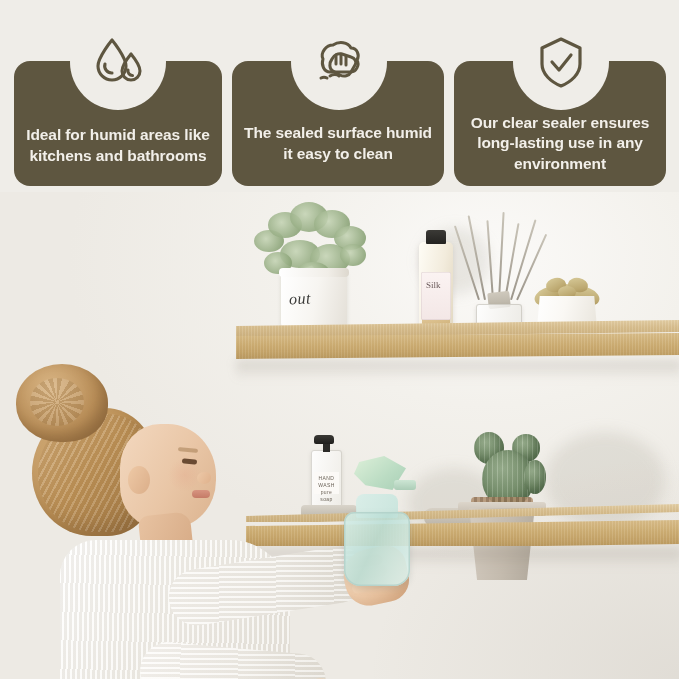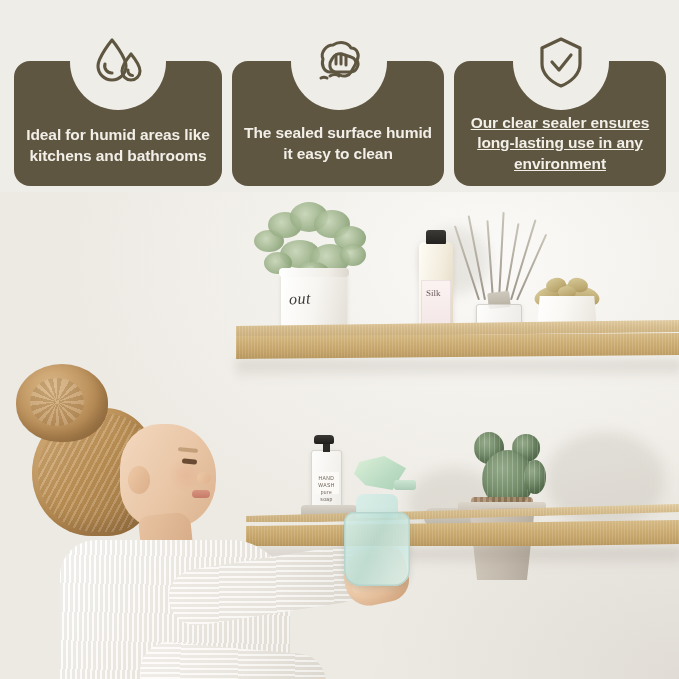--- a/index.html
+++ b/index.html
@@ -31,21 +31,21 @@
     font-size:15.5px;
     line-height:20.5px;
     font-weight:bold;
     text-align:center;
     letter-spacing:-0.1px;
     width:100%;
     margin-bottom:6px;
   }
   .card-1 .card-text{margin-bottom:12px;}
   .card-2 .card-text{margin-bottom:14px;}
-  .card-3 .card-text{margin-bottom:4px;text-decoration:underline;}
+  .card-3 .card-text{margin-bottom:4px;}
 
   .icon-badge{
     position:absolute;top:14px;
     width:96px;height:96px;border-radius:50%;
     background:#EFEDE8;
     display:flex;align-items:center;justify-content:center;
   }
   .badge-1{left:70px;}
   .badge-2{left:291px;}
   .badge-3{left:513px;}
@@ -139,21 +139,21 @@
     position:absolute;left:419px;top:50px;width:34px;height:100px;
     background:linear-gradient(100deg,rgba(255,253,246,.96) 0%,rgba(243,236,220,.94) 55%,rgba(223,212,188,.95) 100%);
     border-radius:5px 5px 4px 4px;
     box-shadow:0 2px 5px rgba(130,122,108,.2);
   }
   .bottle .cap{
     position:absolute;left:7px;top:-12px;width:20px;height:14px;border-radius:3px 3px 1px 1px;
     background:linear-gradient(180deg,#3B3A36,#232220);
   }
   .bottle .label{
-    position:absolute;left:2px;top:38px;width:30px;height:48px;border-radius:2px;
+    position:absolute;left:2px;top:30px;width:30px;height:48px;border-radius:2px;
     background:linear-gradient(180deg,#FBF3F2 0%,#F3E7E6 100%);
     box-shadow:inset 0 0 0 .5px rgba(180,160,160,.4);
   }
   .bottle .label em{
     position:absolute;left:5px;top:8px;font-style:normal;
     font-family:"Liberation Serif",serif;font-size:9px;color:#6A5A5A;
   }
   .bottle .liquid{
     position:absolute;left:3px;bottom:4px;width:28px;height:22px;border-radius:2px;
     background:linear-gradient(180deg,rgba(206,166,92,.55),rgba(190,146,70,.75));

